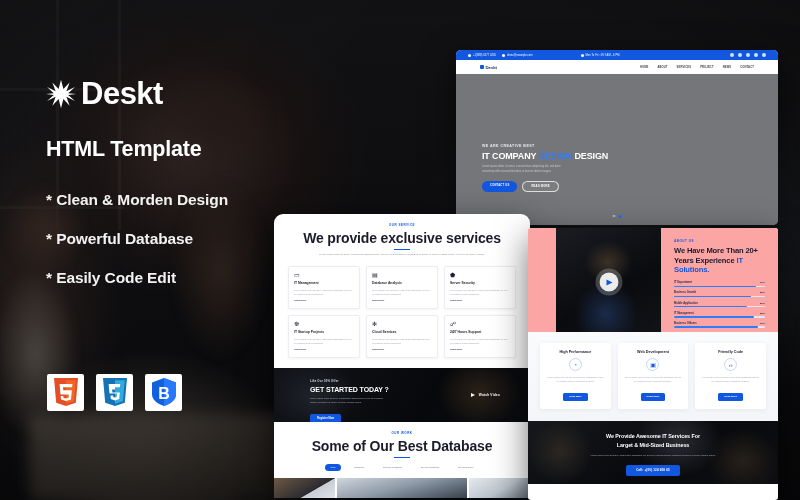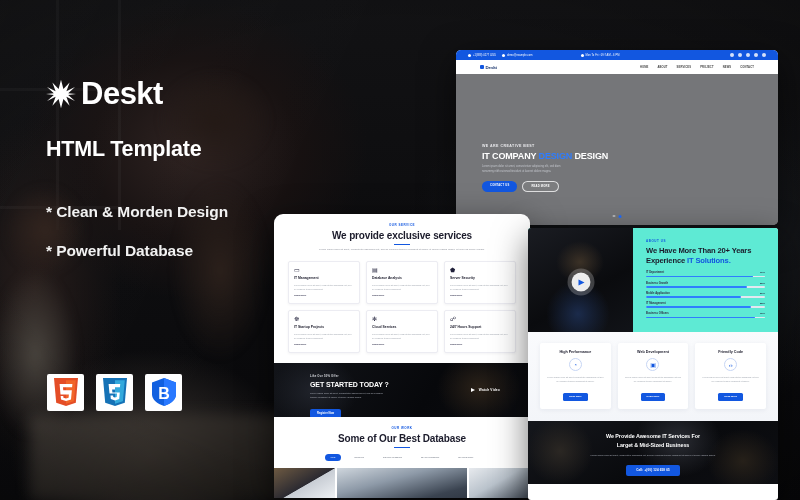--- a/index.html
+++ b/index.html
@@ -42,21 +42,21 @@
   }
   .vign{position:absolute;inset:0;
     background:radial-gradient(ellipse 120% 110% at 50% 50%, rgba(0,0,0,0) 40%, rgba(0,0,0,.62) 100%);}
 
   
   .promo{ position:absolute; left:46px; top:78px; width:300px; z-index:20; }
   .logo-row{ display:flex; align-items:center; gap:5px; margin-bottom:26px;}
   .logo-star{ width:30px; height:30px; display:block; }
   .logo-text{ font-size:31px; font-weight:bold; color:#fff; letter-spacing:-.5px; line-height:1;}
   .promo-h1{ color:#fff; font-size:21.5px; font-weight:bold; line-height:1.32; letter-spacing:-.2px;}
-  .promo-list{ margin-top:40px; }
+  .promo-list{ margin-top:28px; }
   .promo-li{ color:#f2f2f2; font-size:15.5px; font-weight:bold; margin-bottom:21px; letter-spacing:-.1px;}
 
   .badges{ position:absolute; left:47px; top:374px; display:flex; gap:12px; z-index:20;}
   .badge{ width:37px;height:37px;background:#fff;border-radius:2px;display:flex;align-items:center;justify-content:center;}
   .badge svg{display:block;}
 
   
   .mock{ position:absolute; background:#fff; overflow:hidden; z-index:10;
          box-shadow:0 10px 34px rgba(0,0,0,.55); }
 
@@ -94,21 +94,21 @@
   .btn-b{ background:rgba(255,255,255,.05); border:.5px solid rgba(255,255,255,.75); color:#fff;
           font-size:2.7px; font-weight:bold; letter-spacing:.2px; padding:3px 8px; border-radius:8px;}
   .dots{ position:absolute; left:50%; bottom:7px; transform:translateX(-50%); display:flex; gap:3px; z-index:3;}
   .dots i{ width:2.5px;height:2.5px;background:rgba(255,255,255,.45);display:block;border-radius:50%;}
   .dots i.on{ background:#1e6bff; width:3.5px;height:3.5px;}
 
   
   .mockB{ left:274px; top:214px; width:256px; height:284px; border-radius:9px 9px 0 0;}
   .sec-pad{ padding:9px 14px 0;}
   .eyebrow{ font-size:3px; color:#1257e0; font-weight:bold; letter-spacing:.5px; text-align:center;}
-  .sec-h{ font-size:10px; font-weight:bold; color:#1b1b2b; text-align:center; margin-top:3px; letter-spacing:-.15px;}
+  .sec-h{ font-size:14px; font-weight:bold; color:#1b1b2b; text-align:center; margin-top:3px; letter-spacing:-.15px;}
   .sec-rule{ width:16px;height:1px;background:#1257e0;margin:3px auto 0;}
   .sec-tx{ font-size:2.5px; color:#8b8f99; text-align:center; line-height:1.9; margin-top:3px;
            padding:0 26px;}
   .cards6{ display:grid; grid-template-columns:repeat(3,1fr); gap:6px; margin-top:8px; padding:0 14px;}
   .card6{ border:.5px solid #ececf2; border-radius:2px; padding:5px 5px 6px; background:#fff;
           box-shadow:0 1px 3px rgba(20,20,40,.05);}
   .c6-ic{ font-size:6px; color:#20203a; line-height:1; margin-bottom:3.5px;}
   .c6-t{ font-size:3.4px; font-weight:bold; color:#1b1b2b; margin-bottom:2.5px;}
   .c6-x{ font-size:2.2px; color:#9aa0aa; line-height:1.85;}
   .c6-l{ font-size:2.4px; color:#3a3a55; font-weight:bold; margin-top:3px;}
@@ -133,21 +133,21 @@
   .gtab{ font-size:2.5px; color:#8d929c; font-weight:bold; padding:2px 6px; border-radius:7px;}
   .gtab.on{ background:#1257e0; color:#fff;}
   .gal-grid{ display:flex; gap:2px; margin-top:7px; height:52px;}
   .gi{ flex:1; position:relative; overflow:hidden;}
   .gi1{ background:linear-gradient(150deg,#6e5a42 0%,#2b2a31 40%,#c8cdd4 41%,#eef1f4 75%,#3a4149 100%);}
   .gi2{ flex:2.1; background:linear-gradient(165deg,#cfd6dd 0%,#8e9aa8 30%,#3a4350 62%,#202630 100%);}
   .gi3{ background:linear-gradient(150deg,#e7eaee 0%,#b9c2cb 35%,#4a525d 70%,#252b33 100%);}
 
   
   .mockC{ left:528px; top:228px; width:250px; height:272px; border-radius:3px;}
-  .about{ display:flex; height:104px; background:#5eead4;}
+  .about{ display:flex; height:104px; background:#fca5a5;padding-left:28px;}
   .ab-img{ width:105px; position:relative;
     background:
       radial-gradient(ellipse 34px 30px at 52px 34px,#3b3126 0%,rgba(16,14,13,0) 70%),
       radial-gradient(ellipse 44px 46px at 50px 86px,#1b2b4b 0%,rgba(10,12,18,0) 72%),
       linear-gradient(150deg,#1a1c22 0%,#0a0b0e 60%,#111318 100%);}
   .ab-play{ position:absolute; left:50%; top:52%; transform:translate(-50%,-50%);
     width:19px;height:19px;border-radius:50%;background:rgba(255,255,255,.92);
     display:flex;align-items:center;justify-content:center;
     box-shadow:0 0 0 4px rgba(255,255,255,.22);}
   .ab-play:after{content:"";width:0;height:0;border-left:6px solid #1257e0;
@@ -207,20 +207,21 @@
       <polygon fill="#ffffff" points="20,1 23.2,13.4 31.5,4.6 27.2,16.4 38.6,10.8 29.6,19.1 40,20 29.6,21.2 38.6,29.4 27.2,23.8 31.5,35.6 23.2,26.8 20,39 16.8,26.8 8.5,35.6 12.8,23.8 1.4,29.4 10.4,21.2 0,20 10.4,19.1 1.4,10.8 12.8,16.4 8.5,4.6 16.8,13.4"></polygon>
     </svg>
     <div class="logo-text">Deskt</div>
   </div>
   <div class="promo-h1">
     <div>HTML Template</div>
   </div>
   <div class="promo-list">
     <div class="promo-li">* Clean &amp; Morden Design</div>
     <div class="promo-li">* Powerful Database</div>
+    <div class="promo-li">* Easily Code Edit</div>
   </div>
 </div>
 
 <div class="badges">
   <div class="badge">
     <svg width="26" height="29" viewBox="0 0 26 29">
       <path fill="#e44d26" d="M1 0h24l-2.2 24.8L13 28 3.2 24.8z"></path>
       <path fill="#f16529" d="M13 2.2v23.6l7.9-2.6L22.8 2.2z"></path>
       <path fill="#ffffff" d="M6.6 6.1h12.8l-.3 3.2H10l.25 2.9h8.6l-.85 9.3L13 23.1l-5-1.6-.33-3.6h2.6l.17 1.9 2.56.7 2.6-.7.3-3.2H7.5z"></path>
     </svg>

